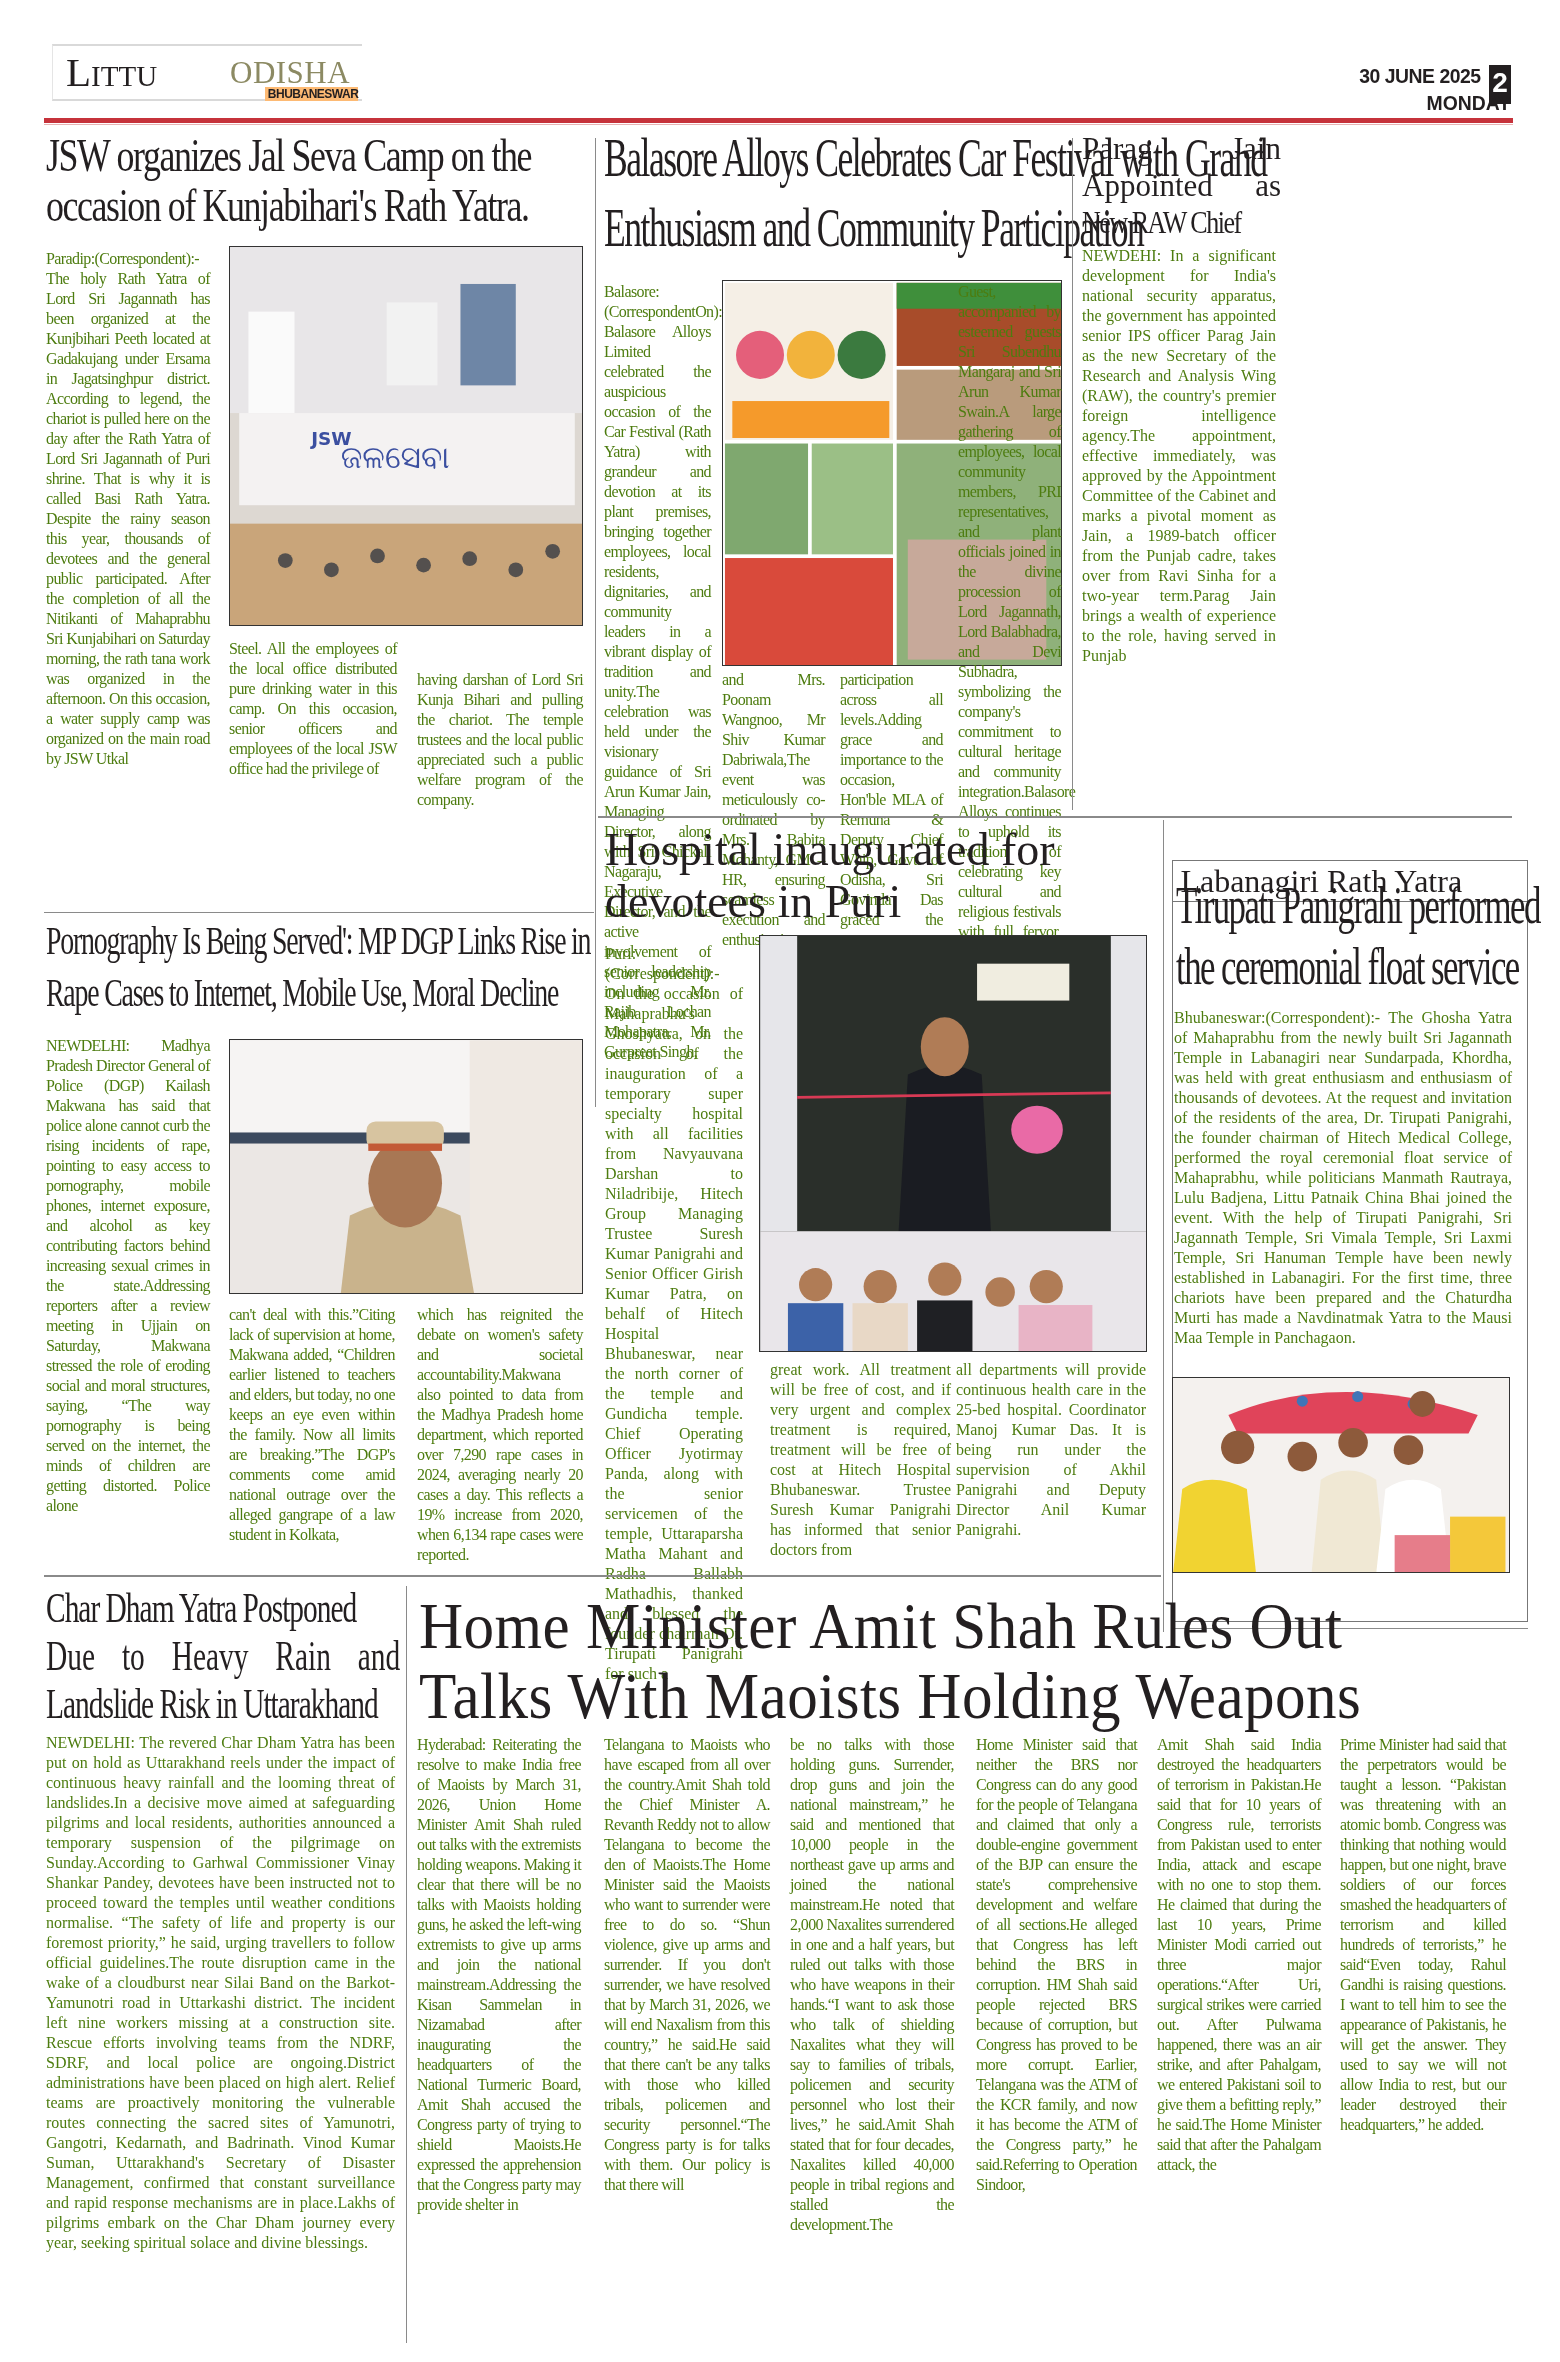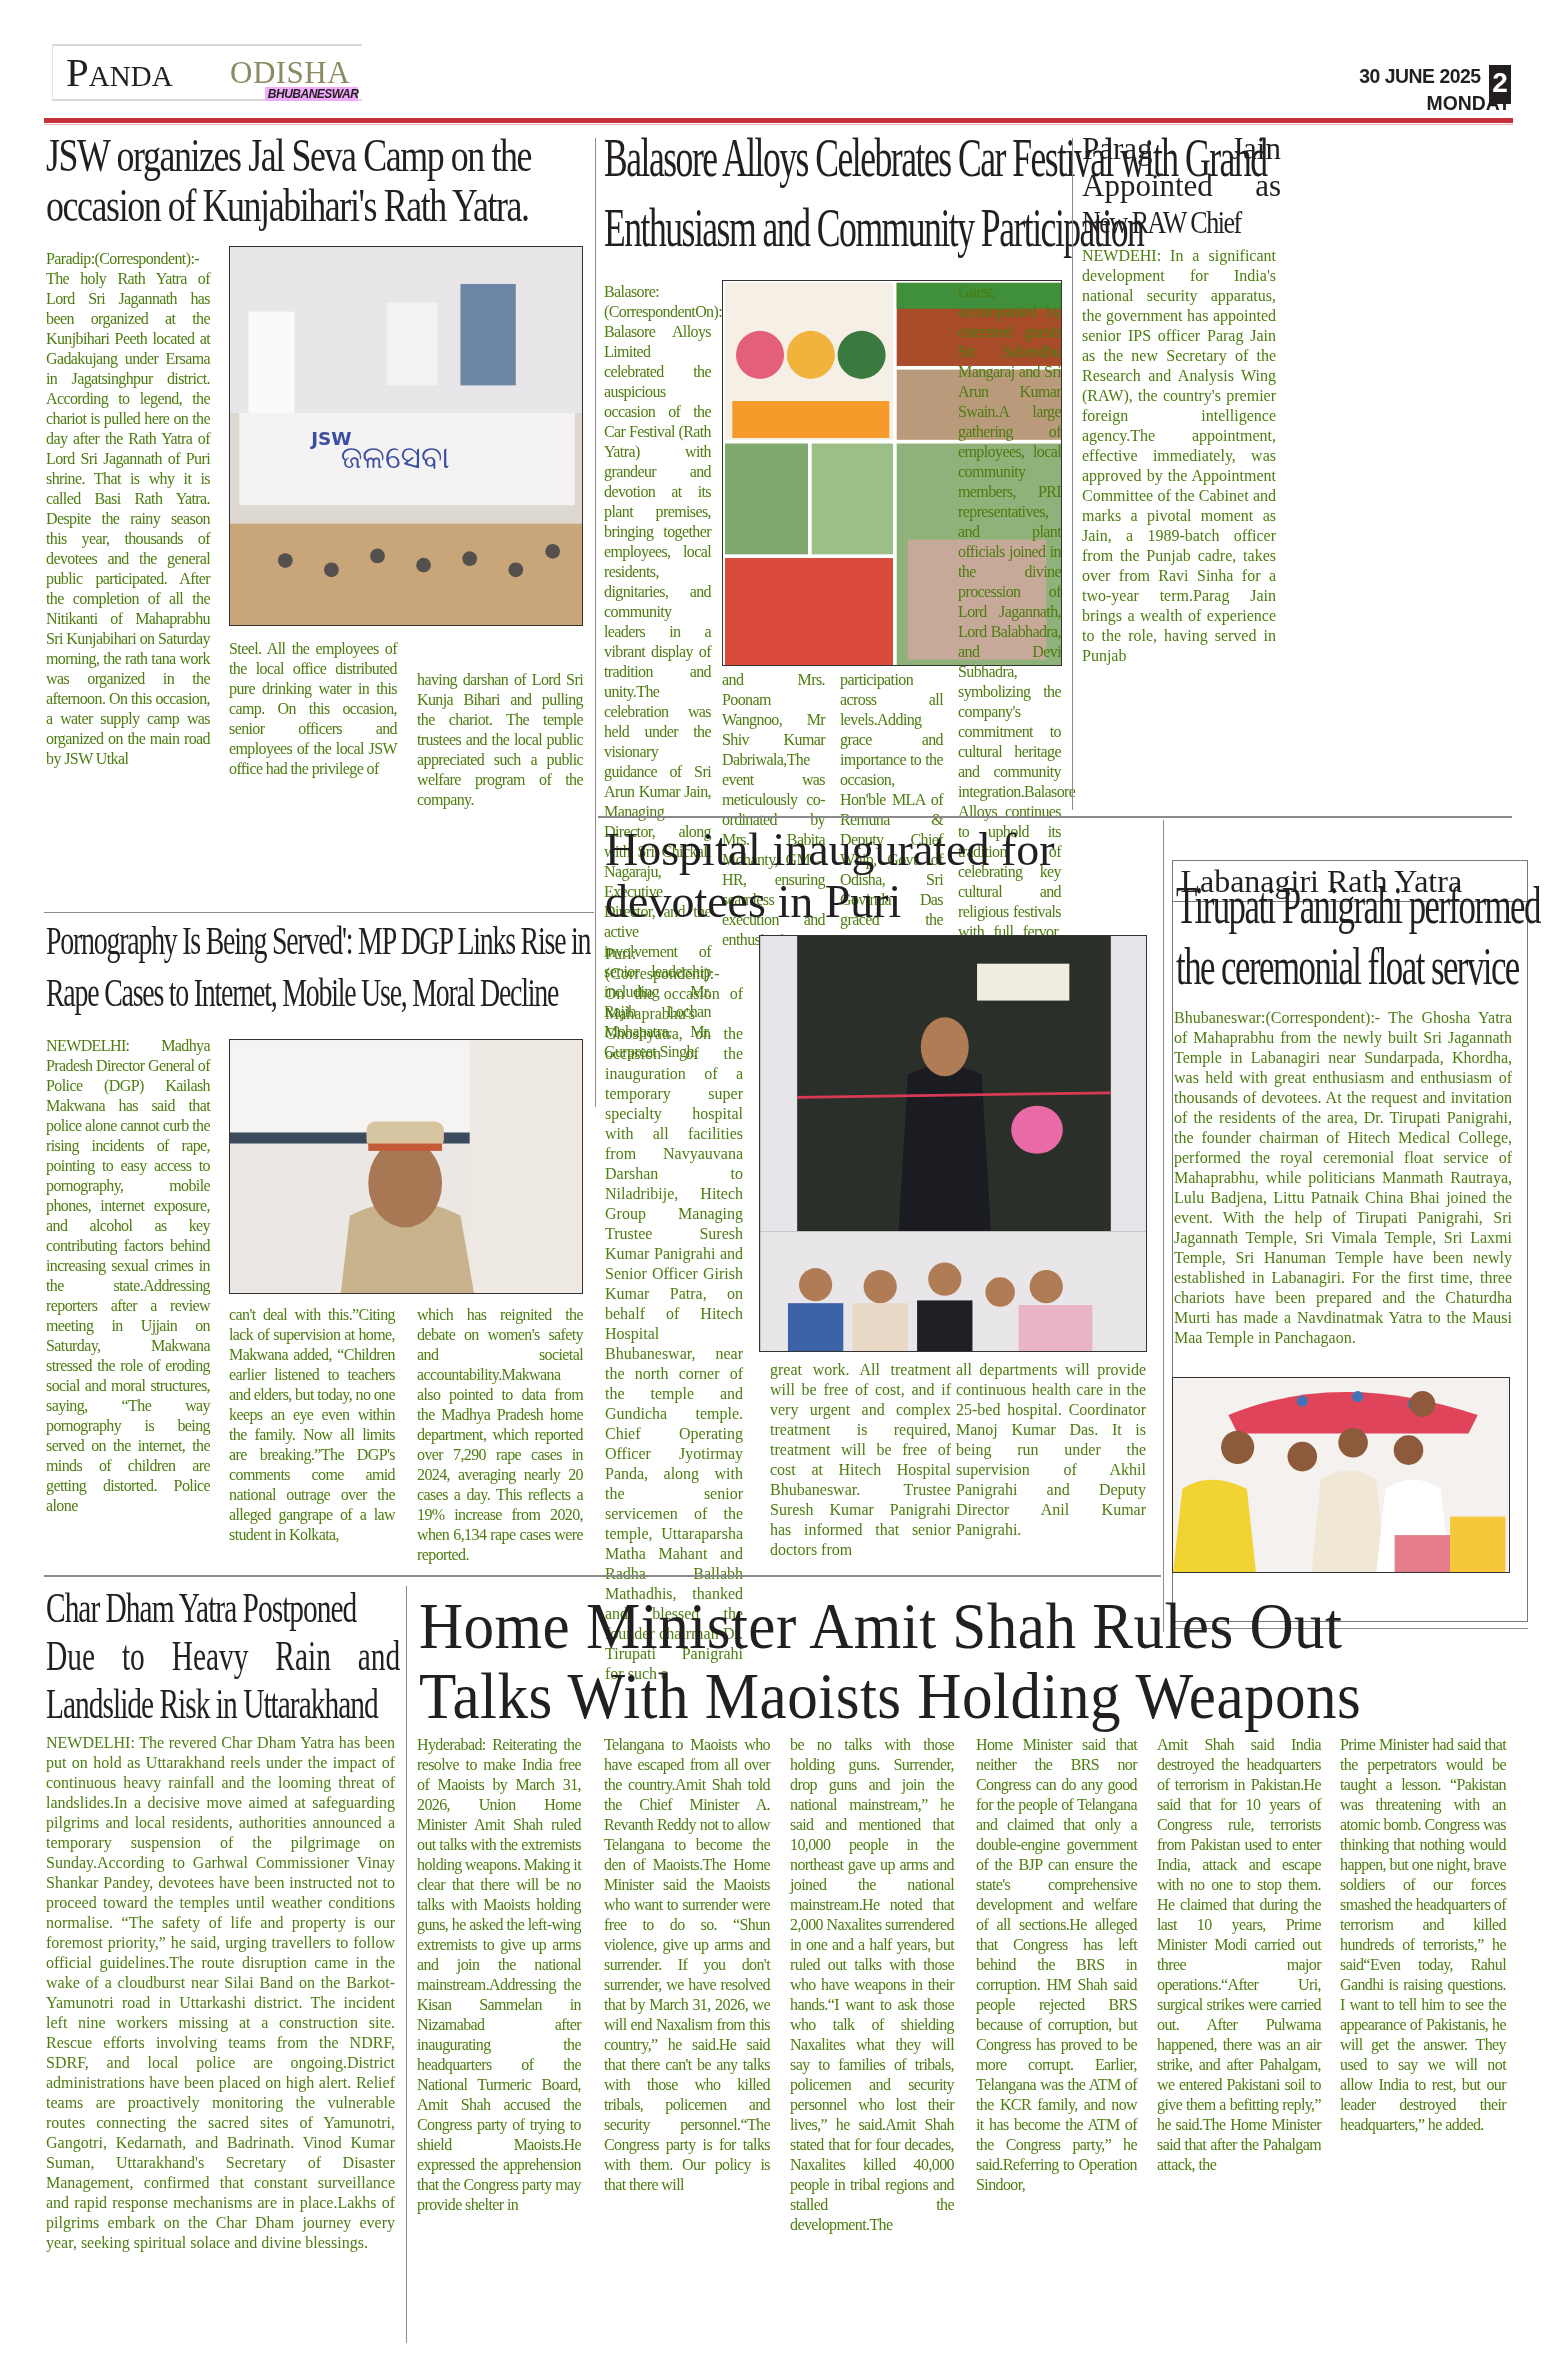--- a/index.html
+++ b/index.html
@@ -6,39 +6,39 @@
   html, body { background: #ffffff; }
   body {
     width: 1561px; height: 2363px; position: relative; overflow: hidden;
     font-family: "Liberation Serif", "DejaVu Serif", serif; color: #231f20;
   }
   .abs { position: absolute; }
   
   .masthead-logo { left: 52px; top: 44px; width: 310px; height: 57px; border-top: 2.8px solid #d9d9d9; border-bottom: 2.8px solid #d9d9d9; border-left: 0.9px solid #e5e5e5; }
   .logo-around { position: absolute; left: 13px; top: 1.8px; font-size: 41px; letter-spacing: 0px; color: #231f20; font-variant: small-caps; }
   .logo-odisha { position: absolute; left: 177px; top: 9.2px; font-size: 31px; color: #8c8a63; letter-spacing: 0.5px; }
-  .logo-city { position: absolute; right: 3.7px; bottom: -1.8px; font-family: "Liberation Sans", sans-serif; font-weight: bold; font-size: 12px; letter-spacing: -0.5px; background: #f0abfc; padding-left: 2.8px; font-style: italic; }
+  .logo-city { position: absolute; right: 3.7px; bottom: -1.8px; font-family: "Liberation Sans", sans-serif; font-weight: bold; font-size: 12px; letter-spacing: -0.5px; background: #fdba74; padding-left: 2.8px; }
   .date-line { right: 50px; top: 65px; font-family: "Liberation Sans", sans-serif; font-weight: bold; font-size: 19.4px; letter-spacing: -0.5px; display: flex; gap: 8px; }
   .page-num { background: #231f20; color: #fff; font-size: 28px; padding: 0 3.7px; line-height: 35px; height: 39px; }
   .weekday { right: 50px; top: 92px; font-family: "Liberation Sans", sans-serif; font-weight: bold; font-size: 19.4px; }
   .top-rule { left: 44px; top: 118px; width: 1469px; height: 4.6px; background: #c6323b; }
   .top-rule2 { left: 44px; top: 124px; width: 1469px; height: 0.9px; background: #e8b4b4; }
 
   .headline { position: absolute; font-family: "Liberation Serif", serif; color: #231f20; line-height: 1.02; transform-origin: left top; white-space: nowrap; }
   .body-col { position: absolute; font-size: 16px; line-height: 20px; text-align: justify; color: #4d7c0f; }
   .body-col.tight { letter-spacing: -0.6px; }
   .photo { position: absolute; border: 1.8px solid #333; overflow: hidden; }
   .vrule { position: absolute; width: 0.9px; background: #8a8a8a; }
   .hrule { position: absolute; height: 1.8px; background: #8a8a8a; }
 </style>
 </head>
 <body>
 
 <div class="abs masthead-logo">
-  <span class="logo-around">Panda</span>
+  <span class="logo-around">Littu</span>
   <span class="logo-odisha">ODISHA</span>
   <span class="logo-city">BHUBANESWAR</span>
 </div>
 <div class="abs date-line">
   <span>30 JUNE 2025</span>
   <span class="page-num">2</span>
 </div>
 <div class="abs weekday">MONDAY</div>
 <div class="abs top-rule"></div>
 <div class="abs top-rule2"></div>

